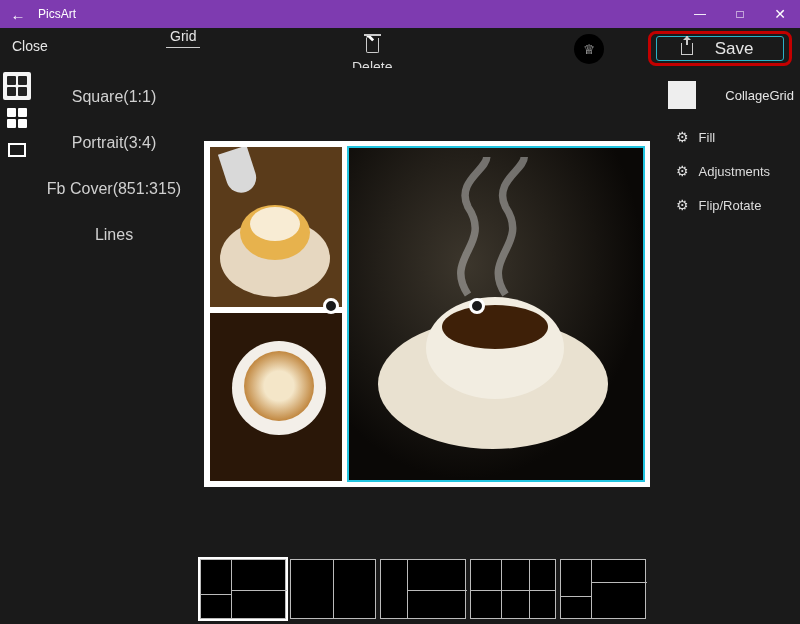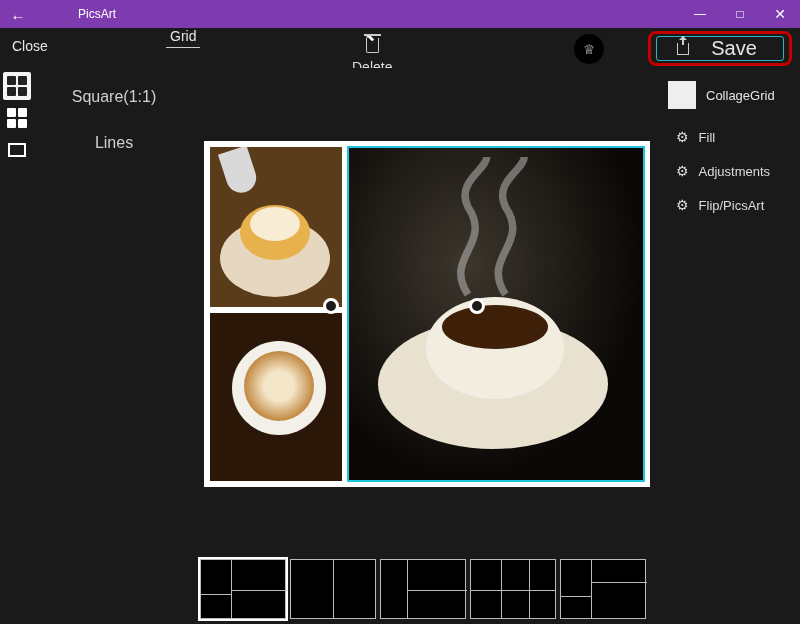--- a/index.html
+++ b/index.html
@@ -1,34 +1,34 @@
 <!DOCTYPE html>
 <html><head>
 <meta charset="utf-8">
 <style>
   * { margin:0; padding:0; box-sizing:border-box; font-family:"Segoe UI",Arial,sans-serif; }
   body { width:800px; height:624px; background:#1a1a1a; color:#e6e6e6; overflow:hidden; position:relative; }
 
   
   .title-bar { height:28px; background:#7e3bb0; display:flex; align-items:center; color:#fff; font-size:12px; }
   .title-bar .back { width:36px; text-align:center; font-size:15px; }
-  .title-bar .app-name { flex:0 0 auto; padding-left:2px;margin-left:40px; }
+  .title-bar .app-name { flex:0 0 auto; padding-left:2px; }
   .title-bar .spacer { flex:1; }
   .win-btn { width:40px; height:28px; display:flex; align-items:center; justify-content:center; font-size:12px; color:#fff; }
   .win-btn.close { font-size:14px; }
 
   
   .toolbar { height:40px; background:#1a1a1a; display:flex; align-items:center; position:relative; }
   .toolbar .close-txt { position:absolute; left:12px; top:10px; font-size:14px; color:#e6e6e6; }
   .toolbar .grid-lbl { position:absolute; left:166px; top:0; font-size:14px; border-bottom:1px solid #ccc; padding:0 4px 3px; }
   .toolbar .del { position:absolute; left:352px; top:10px; display:flex; align-items:center; gap:6px; font-size:14px; color:#ddd;flex-direction:column; }
   .cursor-ptr { position:absolute; left:365px; top:2px; font-size:12px; color:#fff; }
   .toolbar .crown { position:absolute; left:574px; top:6px; width:30px; height:30px; border-radius:50%; background:#000; display:flex; align-items:center; justify-content:center; font-size:13px; }
   .save-wrap { position:absolute; right:8px; top:3px; width:144px; height:35px; border:3px solid #c30000; border-radius:8px; display:flex; align-items:center; justify-content:center; }
-  .save-btn { width:128px; height:25px; border:1px solid #2bb3c7; border-radius:3px; display:flex; align-items:center; justify-content:center; gap:22px; color:#e6e6e6; font-size:20px; }
+  .save-btn { width:128px; height:25px; border:1px solid #2bb3c7; border-radius:3px; display:flex; align-items:center; justify-content:center; gap:22px; color:#e6e6e6; font-size:17px; }
   .save-btn .sicon { font-size:13px; margin-left:-6px; }
 
   
   .main { display:flex; height:556px; }
 
   
   .iconcol { width:34px; background:#1a1a1a; display:flex; flex-direction:column; align-items:center; }
   .iconcol .ibtn { width:28px; height:28px; margin-top:4px; display:flex; align-items:center; justify-content:center; border-radius:2px; }
   .iconcol .ibtn.active { background:#f4f4f4; }
   .mini-grid { width:20px; height:20px; display:grid; gap:2px; }
@@ -80,21 +80,21 @@
   .thumb.t3::after  { left:26px; top:30px; width:60px; height:1px; }
   .thumb.t4::before { left:30px; top:0; width:1px; height:100%; }
   .thumb.t4::after  { left:58px; top:0; width:1px; height:100%; }
   .thumb.t4 .x      { position:absolute; left:0; top:30px; width:100%; height:1px; background:#bbb; }
   .thumb.t5::before { left:30px; top:0; width:1px; height:100%; }
   .thumb.t5::after  { left:0; top:36px; width:30px; height:1px; }
   .thumb.t5 .x      { position:absolute; left:30px; top:22px; width:56px; height:1px; background:#bbb; }
 
   
   .right { width:138px; background:#1a1a1a; padding-top:12px; }
-  .mode-chip { margin:0 6px 10px; height:30px; display:flex; align-items:center; background:#1a1a1a; }
+  .mode-chip { margin:0 6px 10px; height:30px; display:flex; align-items:center; background:#1a1a1a;justify-content:space-between; }
   .mode-chip .sw { width:28px; height:28px; background:#eee; margin-right:10px; }
   .mode-chip .lbl { font-size:13px; }
   .rp-item { height:34px; display:flex; align-items:center; padding-left:14px; gap:10px; font-size:13px; color:#ddd; }
   .rp-item .gear { font-size:14px; }
 
   .trash-icon { width:13px; height:15px; border:1.5px solid #ccc; border-top:none; position:relative; border-radius:0 0 2px 2px; }
   .trash-icon::before { content:""; position:absolute; left:-3px; top:-4px; width:17px; height:2px; background:#ccc; }
   .share-icon { width:12px; height:12px; border:1.5px solid #ccc; border-top:none; position:relative; }
   .share-icon::before { content:""; position:absolute; left:4px; top:-7px; width:2px; height:9px; background:#ccc; }
   .share-icon::after { content:""; position:absolute; left:1px; top:-7px; width:0; height:0; border-left:4px solid transparent; border-right:4px solid transparent; border-bottom:4px solid #ccc; }
@@ -149,20 +149,22 @@
           <span></span>
         </div>
     </div>
     <div class="ibtn">
       <div class="mini-solid"></div>
     </div>
   </div>
 
   <div class="ratios">
     <div class="ratio-item">Square(1:1)</div>
+    <div class="ratio-item">Portrait(3:4)</div>
+    <div class="ratio-item">Fb Cover(851:315)</div>
     <div class="ratio-item">Lines</div>
   </div>
 
   <div class="canvas-area">
     <div class="collage-frame">
       <div class="cell cellA">
         <div class="pour"></div>
           <div class="plate"></div>
           <div class="cup"></div>
           <div class="foam"></div>
@@ -209,17 +211,17 @@
     <div class="rp-item">
       <span class="gear">⚙</span>
       <span>Fill</span>
     </div>
     <div class="rp-item">
       <span class="gear">⚙</span>
       <span>Adjustments</span>
     </div>
     <div class="rp-item">
       <span class="gear">⚙</span>
-      <span>Flip/PicsArt</span>
+      <span>Flip/Rotate</span>
     </div>
   </div>
 
 </div>
 
 </body></html>

